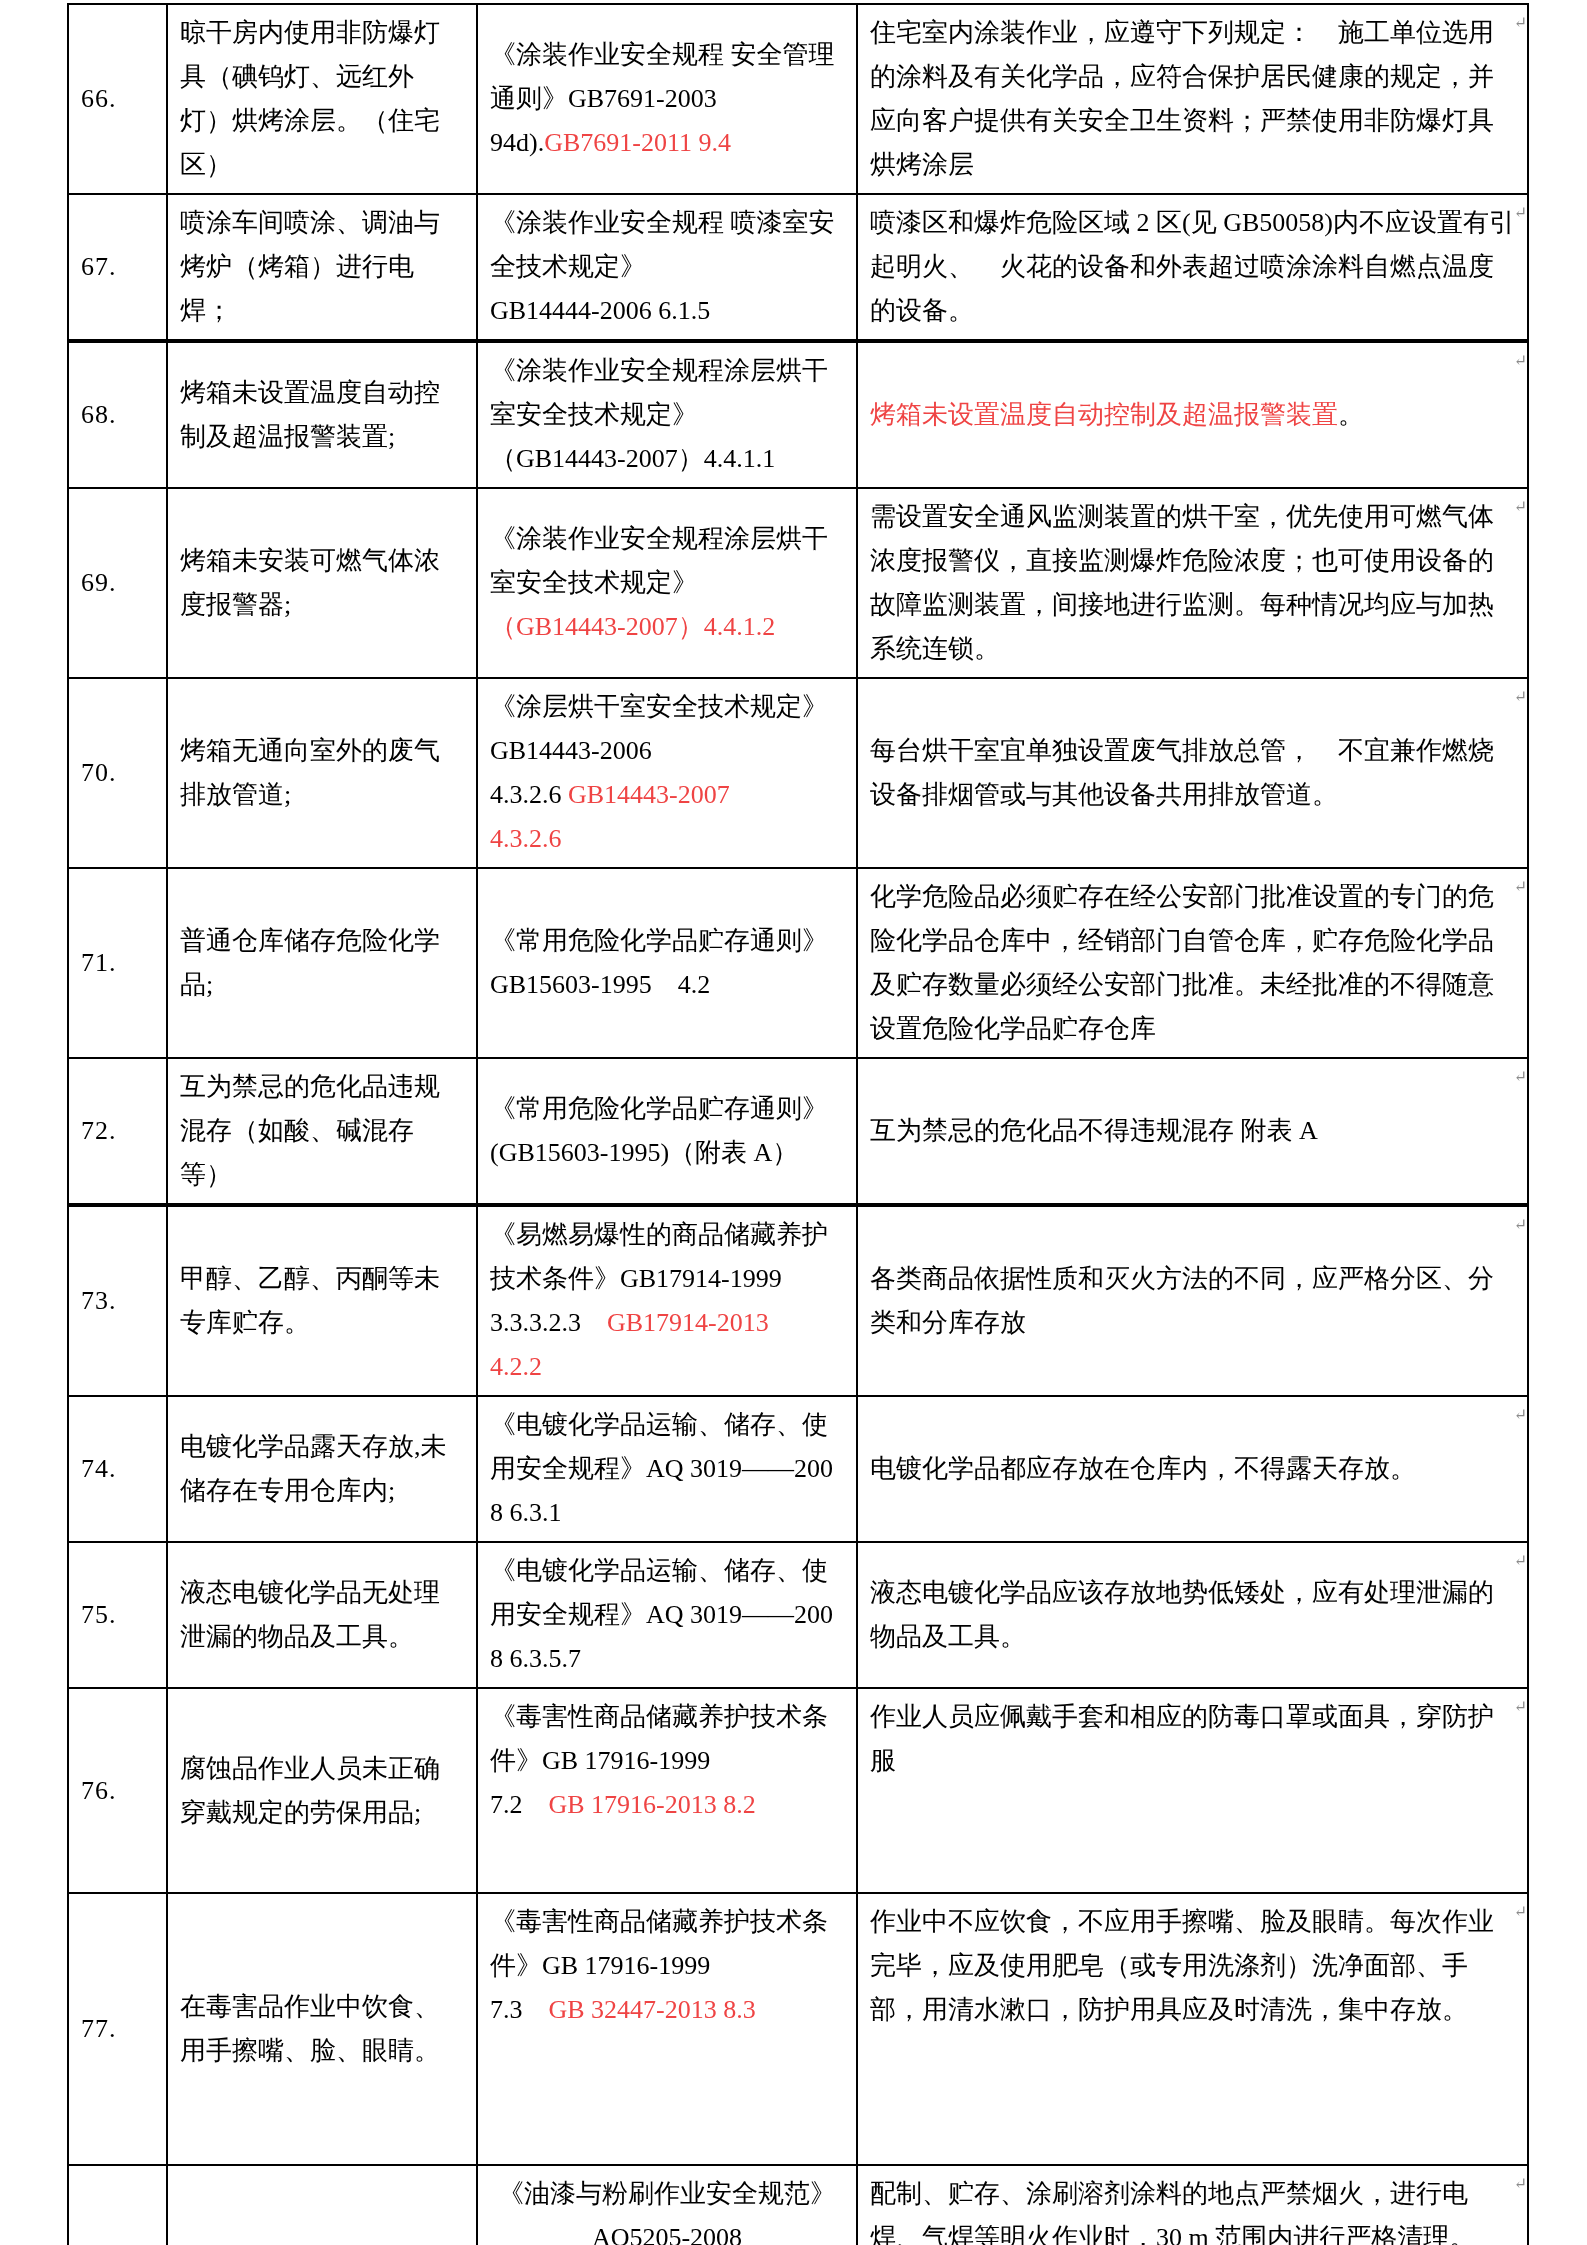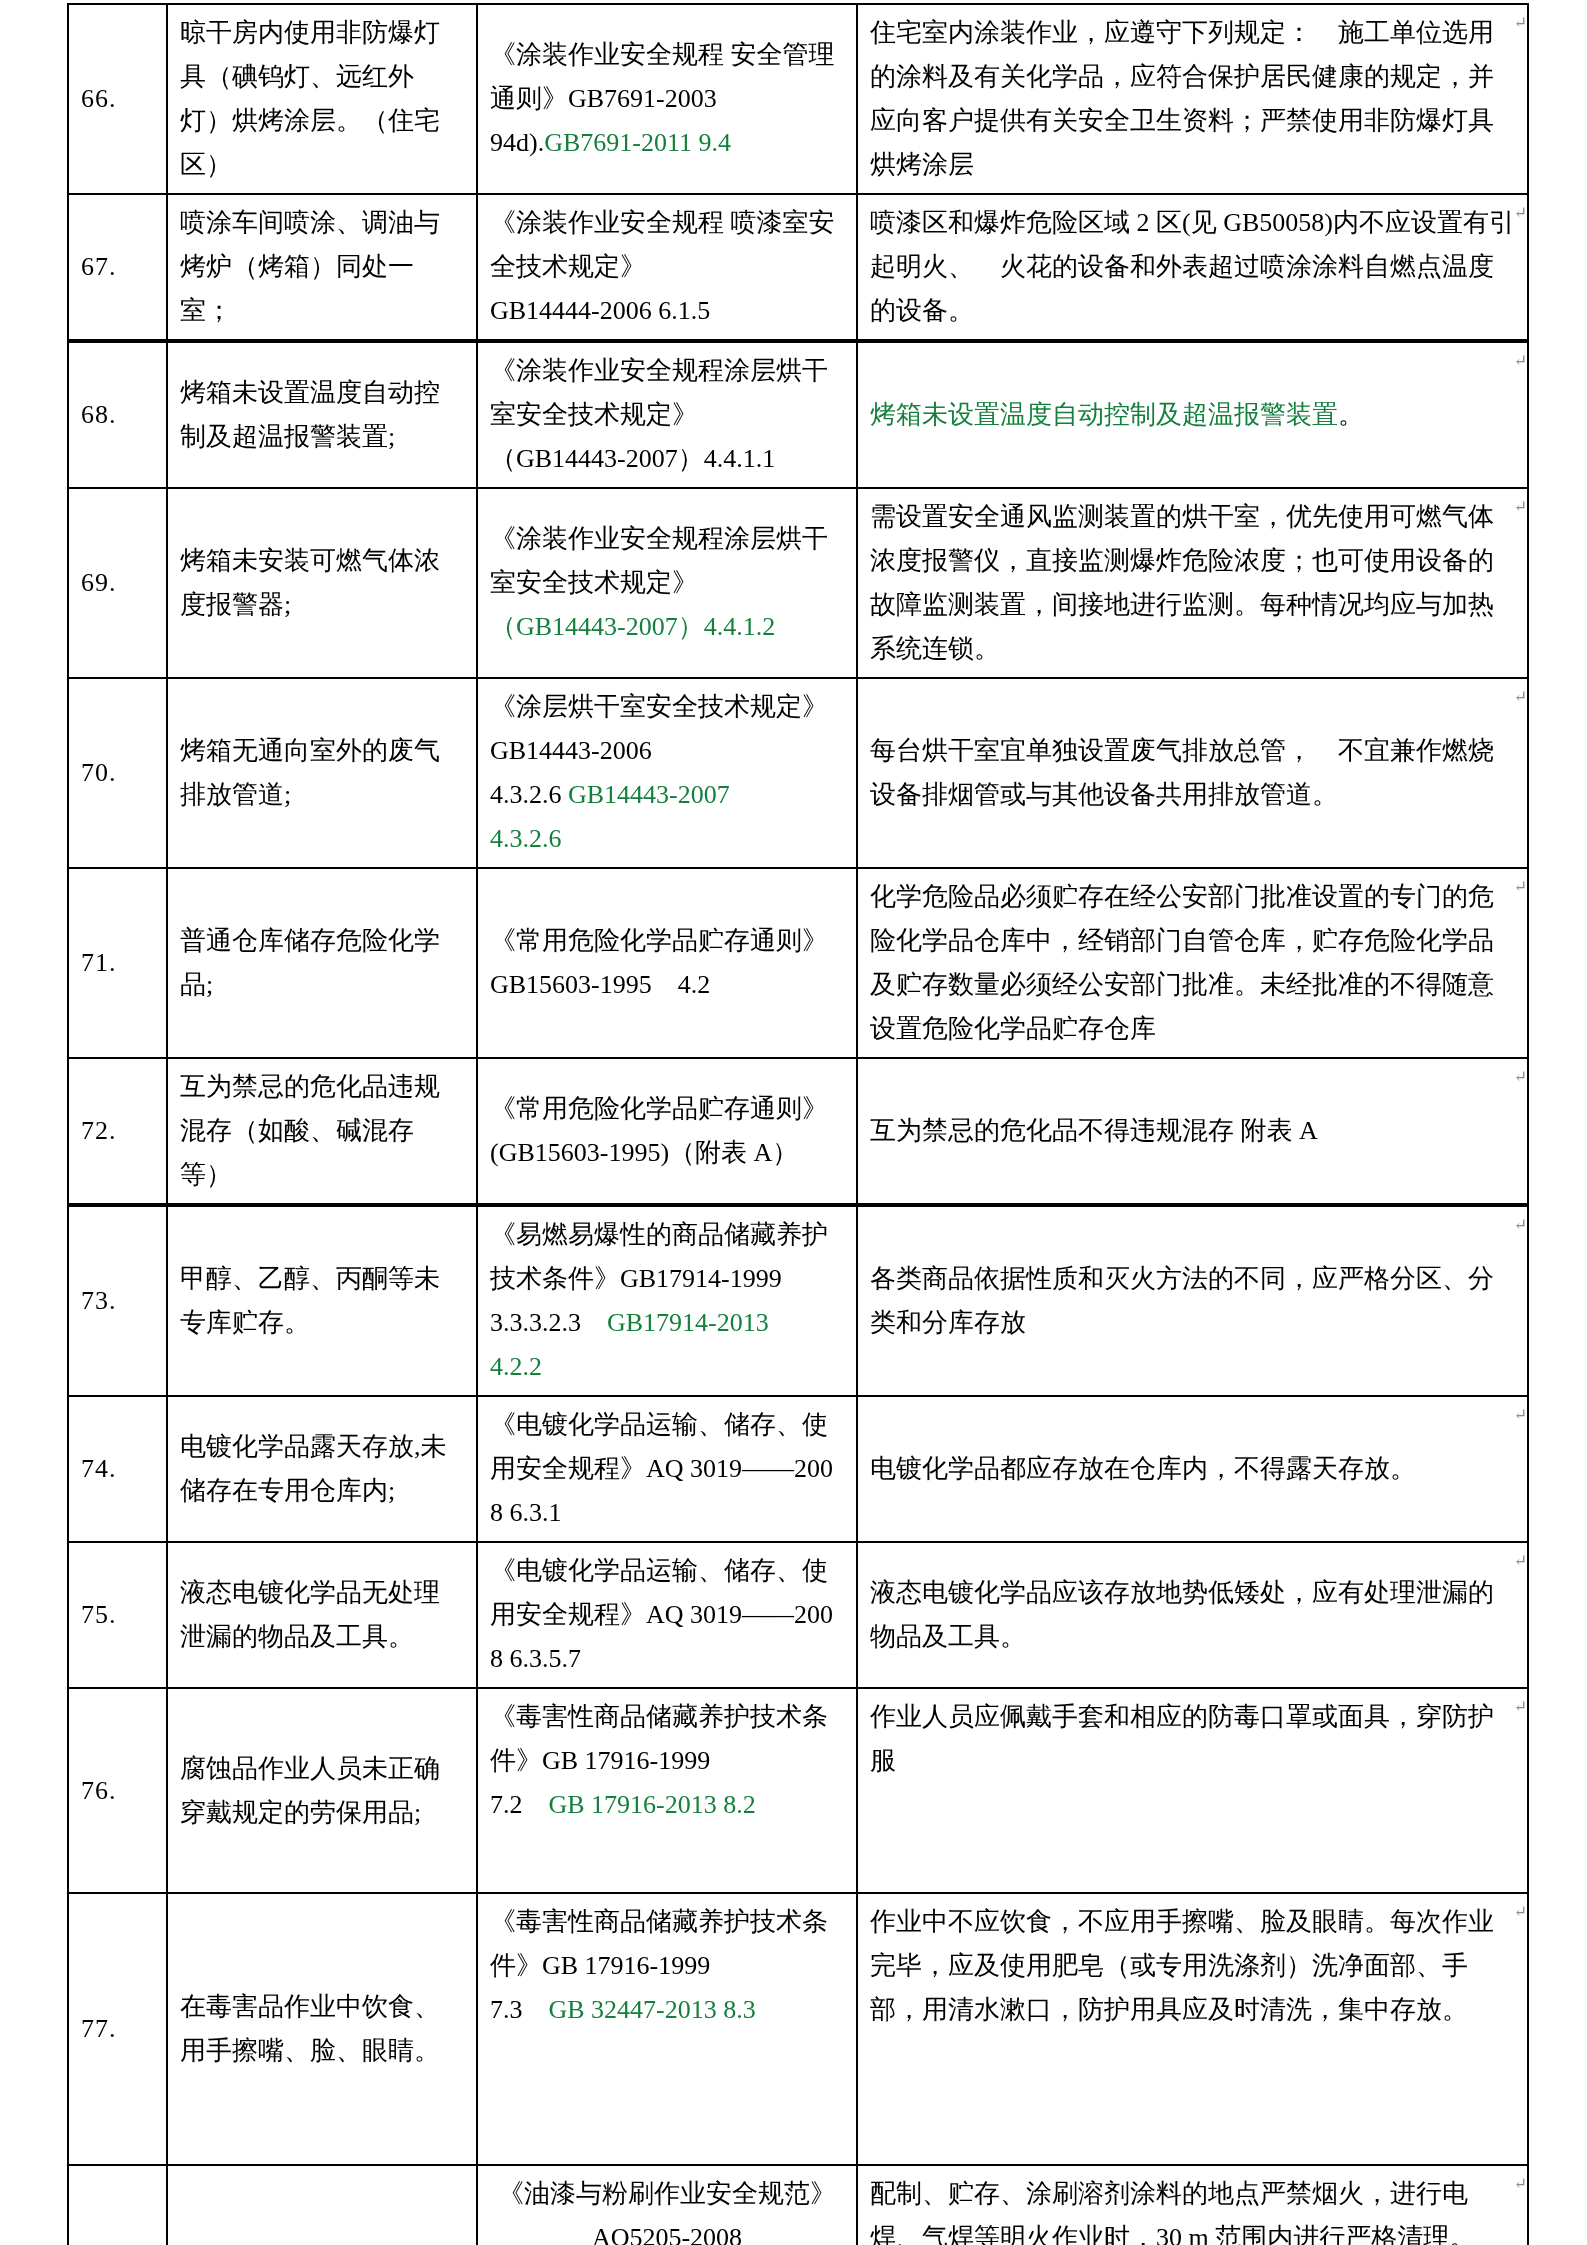--- a/index.html
+++ b/index.html
@@ -41,21 +41,21 @@
   td.c-num {
     text-align: left;
     font-size: 28px;
     padding: 0;
     letter-spacing: 1px;
   }
   td.c-issue { line-height: 47px; border-radius: 10px; }
   td.c-basis { white-space: pre-line; line-height: 44px; margin-top: 32px; }
   td.c-req   { position: relative; line-height: 44px; padding-right: 18px; }
 
-  .red { color: #15803d; }
+  .red { color: #ef4444; }
 
   .pmark {
     position: absolute;
     top: 10px;
     right: 0px;
     font-size: 16px;
     line-height: 1;
     color: #8a8a8a;
   }
 
@@ -102,21 +102,21 @@
     <tbody id="table-body">
         <tr>
           <td class="c-num">66.</td>
           <td class="c-issue">晾干房内使用非防爆灯具（碘钨灯、远红外灯）烘烤涂层。（住宅区）</td>
           <td class="c-basis"><span>《涂装作业安全规程 安全管理通则》GB7691-2003
 94d).</span><span class="red">GB7691-2011 9.4</span></td>
           <td class="c-req"><span>住宅室内涂装作业，应遵守下列规定：　施工单位选用的涂料及有关化学品，应符合保护居民健康的规定，并应向客户提供有关安全卫生资料；严禁使用非防爆灯具烘烤涂层</span><span class="pmark">↵</span></td>
         </tr>
         <tr>
           <td class="c-num">67.</td>
-          <td class="c-issue">喷涂车间喷涂、调油与烤炉（烤箱）同处一室；</td>
+          <td class="c-issue">喷涂车间喷涂、调油与烤炉（烤箱）进行电焊；</td>
           <td class="c-basis"><span>《涂装作业安全规程 喷漆室安全技术规定》
 GB14444-2006 6.1.5</span></td>
           <td class="c-req"><span>喷漆区和爆炸危险区域 2 区(见 GB50058)内不应设置有引起明火、　火花的设备和外表超过喷涂涂料自燃点温度的设备。</span><span class="pmark">↵</span></td>
         </tr>
         <tr>
           <td class="c-num">68.</td>
           <td class="c-issue">烤箱未设置温度自动控制及超温报警装置;</td>
           <td class="c-basis"><span>《涂装作业安全规程涂层烘干室安全技术规定》
 （GB14443-2007）4.4.1.1</span></td>
           <td class="c-req"><span class="red">烤箱未设置温度自动控制及超温报警装置</span><span>。</span><span class="pmark">↵</span></td>

